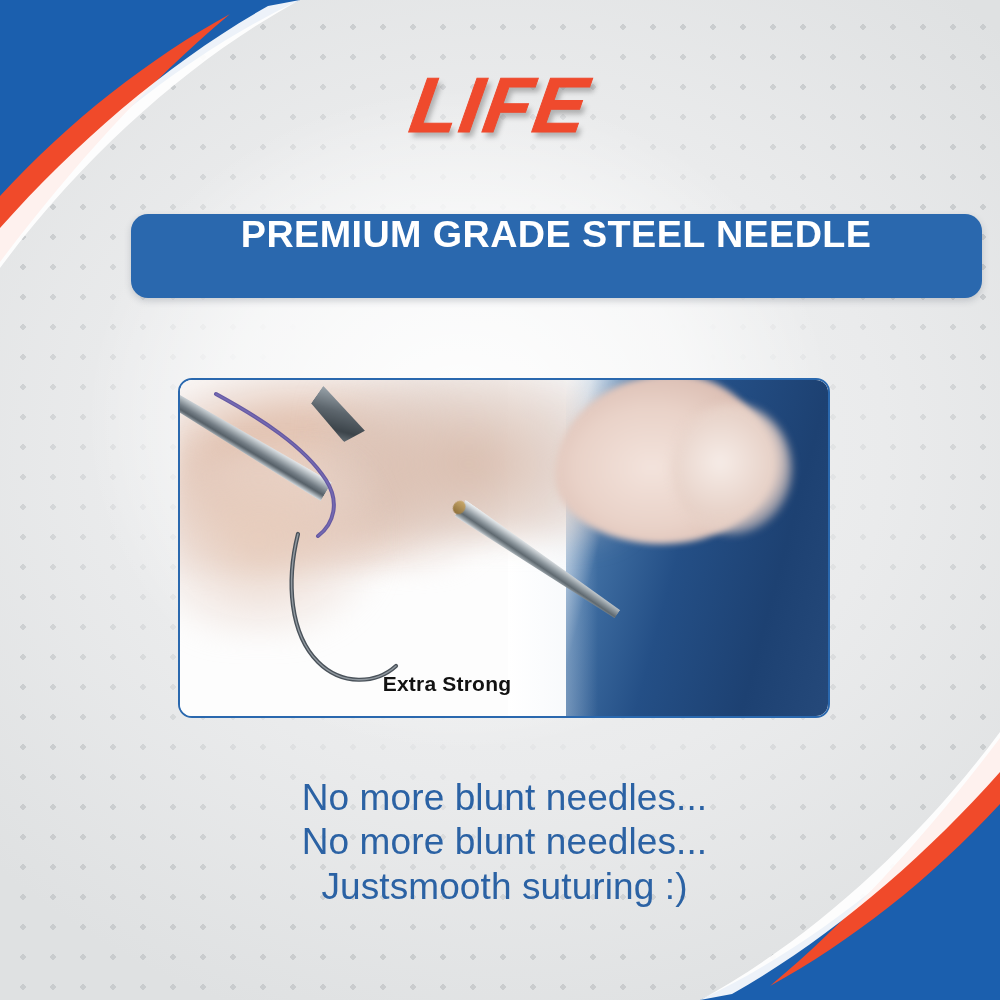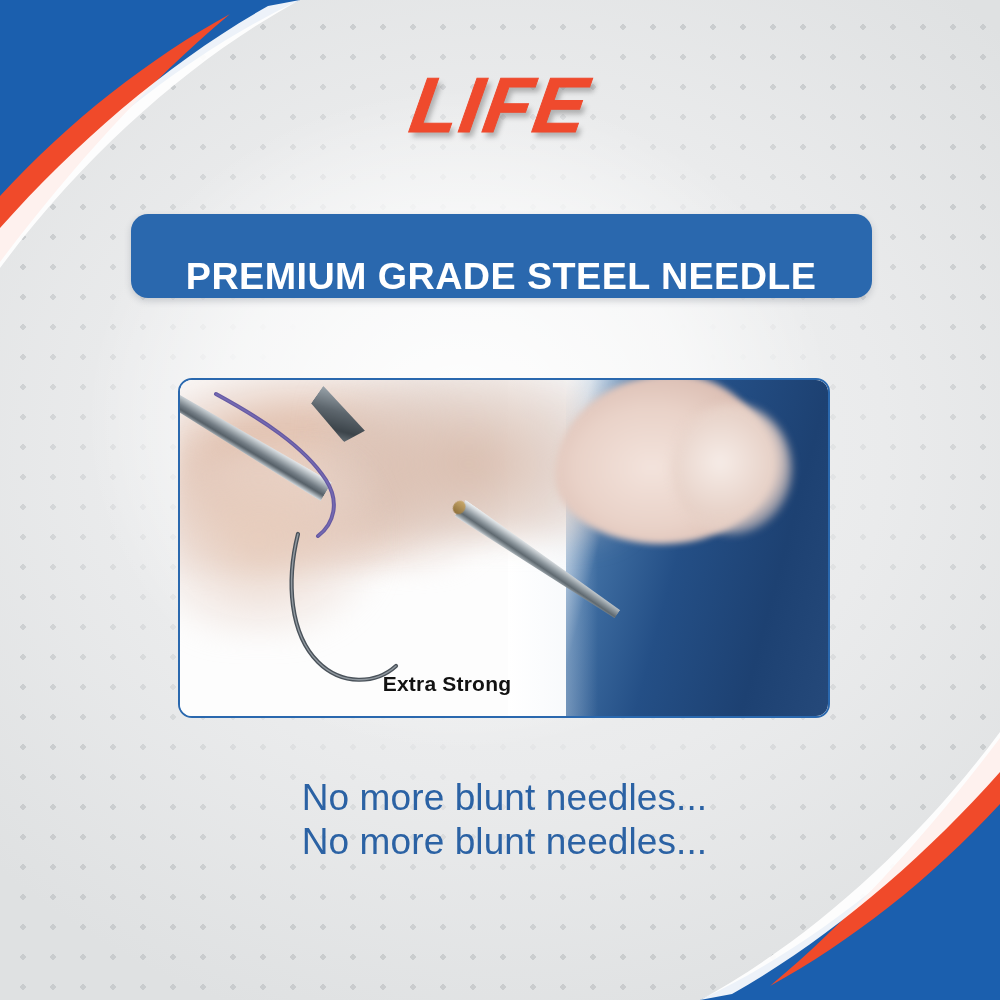--- a/index.html
+++ b/index.html
@@ -39,25 +39,25 @@
     position:absolute;left:0;right:0;top:66px;text-align:center;
     font-size:78px;line-height:1;font-weight:bold;font-style:italic;
     letter-spacing:2px;
     color:#ef4a2d;
     text-shadow:4px 5px 5px rgba(90,90,90,.40);
     -webkit-text-stroke:1px #ef4a2d;
     transform:skewX(-9deg);
   }
   
   .banner{
-    position:absolute;left:131px;top:214px;width:741px;height:84px;
+    position:absolute;left:131px;top:214px;width:851px;height:84px;
     background:#2a68ae;
     border-radius:17px;
     box-shadow:0 3px 7px rgba(60,70,85,.22);
-    display:flex;align-items:flex-end;justify-content:center;
+    display:flex;align-items:flex-start;justify-content:center;
   }
   .banner-text{
     color:#ffffff;font-size:37px;font-weight:bold;letter-spacing:.4px;
     white-space:nowrap;
     transform:scaleX(1.02);
   }
   
   .photo-card{
     position:absolute;left:178px;top:378px;width:648px;height:336px;
     border:2px solid #2a68ae;border-radius:14px;overflow:hidden;
@@ -227,15 +227,16 @@
         </svg>
       </div>
 
       <div class="extra-strong">Extra Strong</div>
     </div>
   </div>
 
   <div class="tagline">
     <div>No more blunt needles...</div>
     <div>No more blunt needles...</div>
+    <div>Justsmooth suturing :)</div>
   </div>
 
 </div>
 
 </body></html>

